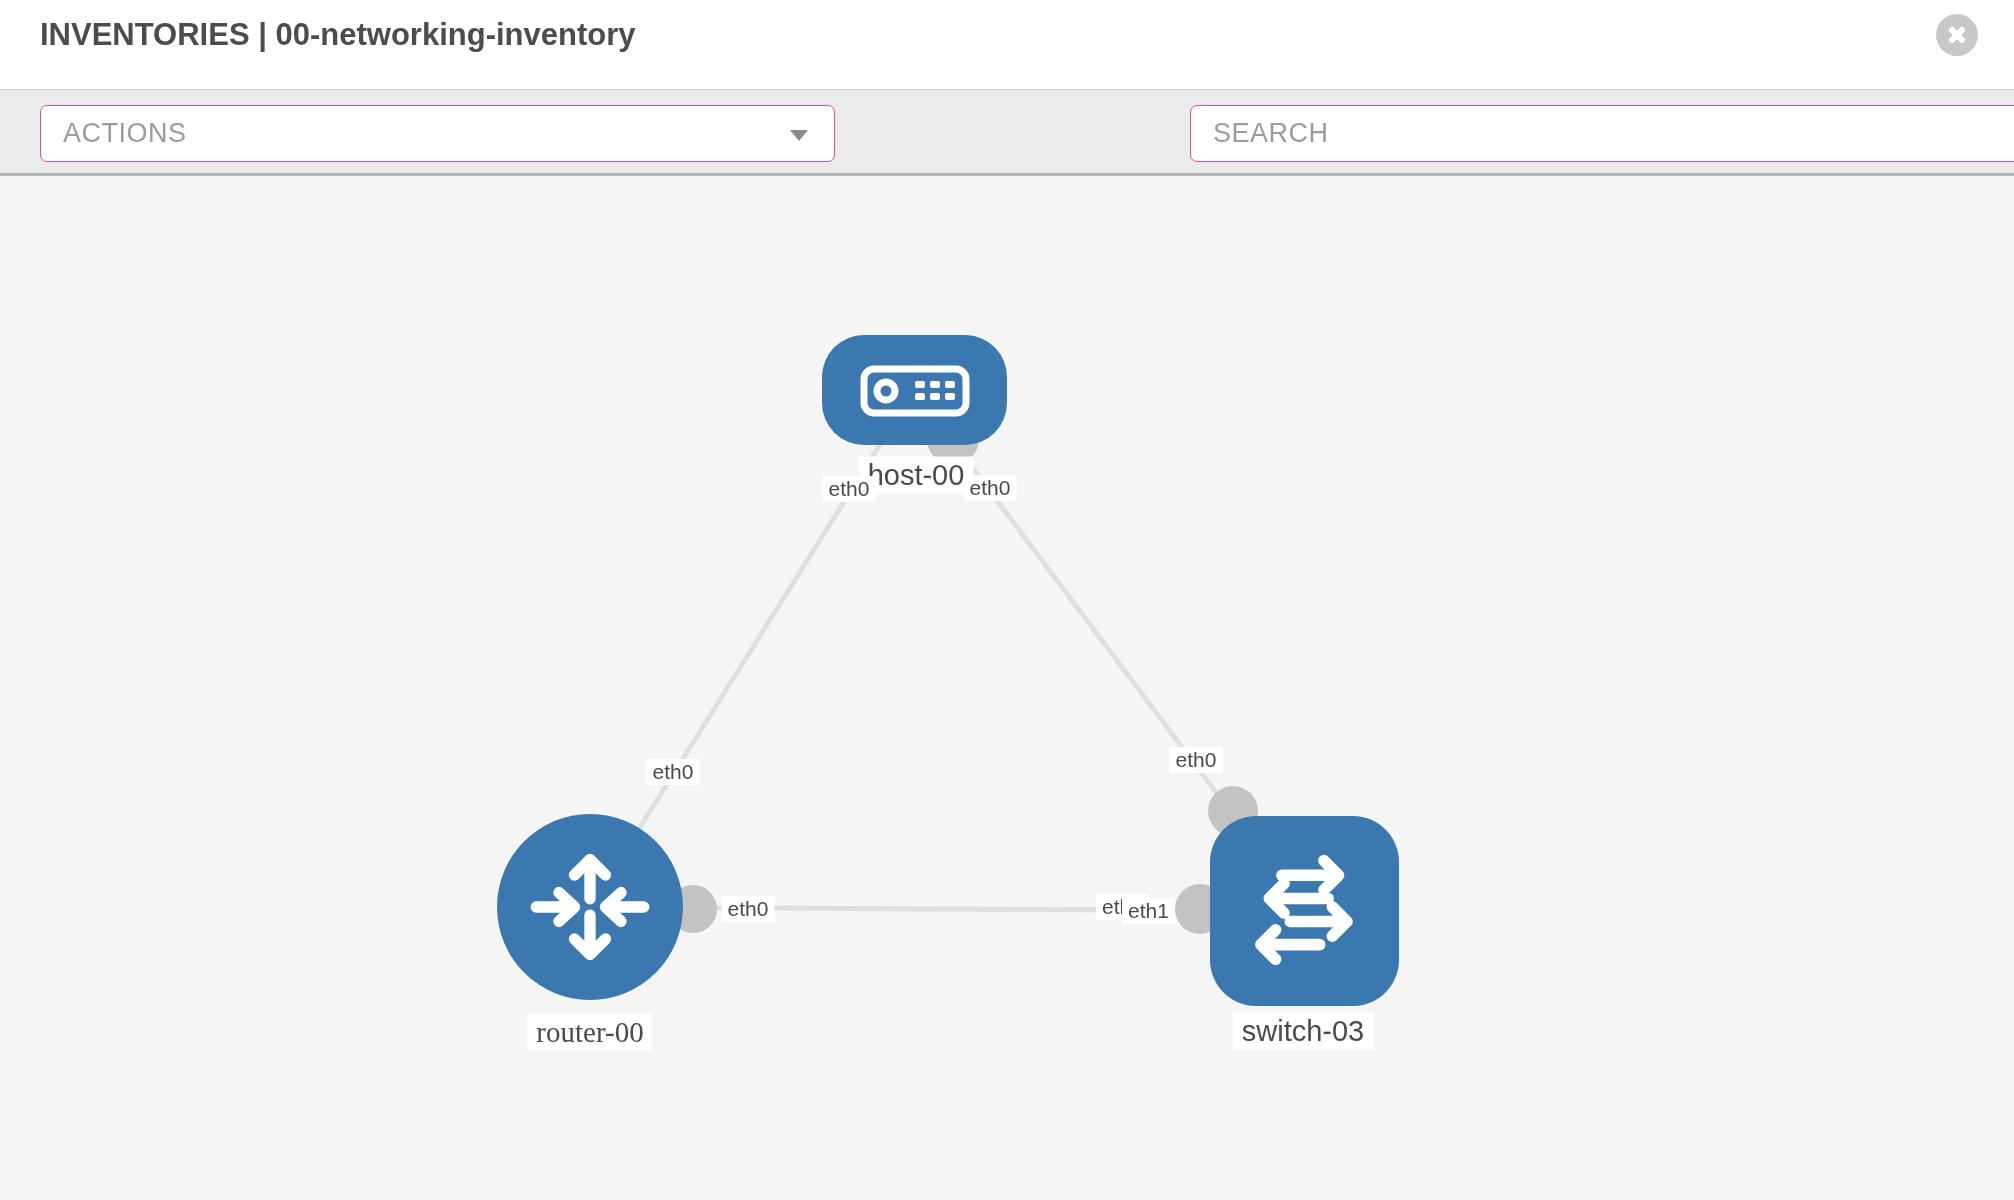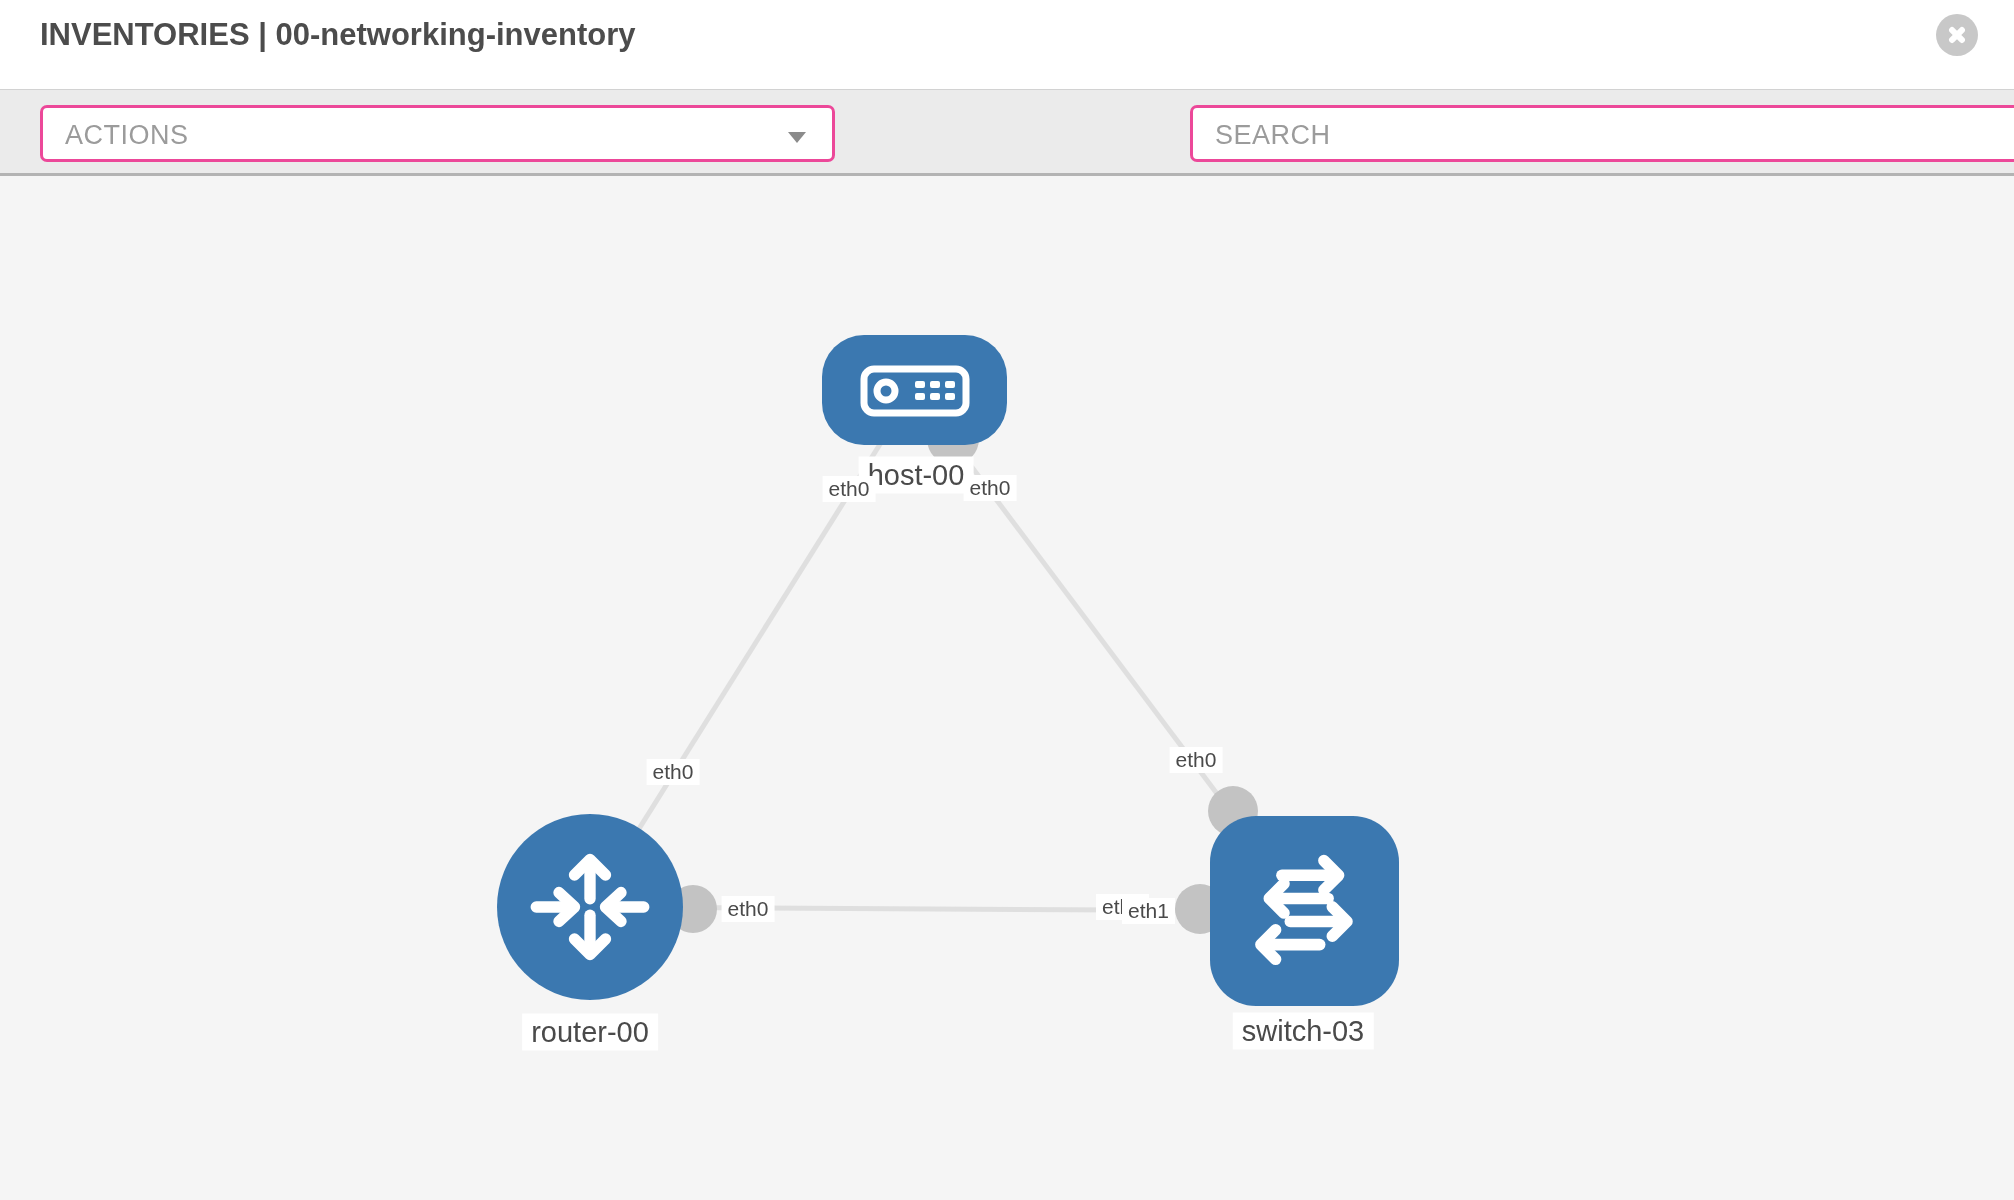--- a/index.html
+++ b/index.html
@@ -13,21 +13,21 @@
   .close-btn { position:absolute; right:36px; top:14px; width:42px; height:42px;
                border-radius:50%; background:#c8c8c8; cursor:pointer; }
   .close-btn::before, .close-btn::after { content:""; position:absolute; left:11px; top:18px;
                width:20px; height:6px; border-radius:3px; background:#fff; }
   .close-btn::before { transform:rotate(45deg); }
   .close-btn::after  { transform:rotate(-45deg); }
 
   
   .toolbar { position:relative; height:86px; background:#ebebeb; border-bottom:3px solid #b3b3b3; }
   .combo { position:absolute; top:15px; height:57px; background:#fff;
-           border:3px solid #ec4899; border-radius:7px; }
+           border:1px solid #ec4899; border-radius:7px; }
   .combo-text { position:absolute; left:22px; top:0; line-height:55px;
                 font-size:27px; color:#9b9b9b; letter-spacing:.5px; }
   .combo-caret { position:absolute; right:26px; top:24px; width:0; height:0;
                  border-left:9px solid transparent; border-right:9px solid transparent;
                  border-top:11px solid #8b8b8b; }
   .combo.actions { left:40px; width:795px; }
   .combo.search  { left:1190px; width:939px; }
   .tool-icon { position:absolute; top:92px; width:46px; height:46px; cursor:pointer; }
   .tool-icon.wrench { left:1043px; }
   .tool-icon.key    { left:1110px; }
@@ -128,21 +128,21 @@
       <path d="M82,48 L28,48"></path>
         <path d="M40,34 L26,48 L40,62"></path>
       <path d="M46,70 L98,70"></path>
         <path d="M86,56 L100,70 L86,84"></path>
       <path d="M74,92 L20,92"></path>
         <path d="M32,78 L18,92 L32,106"></path>
     </svg>
   </div>
 
   <div class="node-label" style="left:916px; top:299px;">host-00</div>
-  <div class="node-label" style="left:590px; top:856px;">router-00</div>
+  <div class="node-label" style="left:590px; top:856px;font-family:Liberation Serif, serif;">router-00</div>
   <div class="node-label" style="left:1303px; top:855px;">switch-03</div>
 
   <div class="chip" style="left:849px;  top:313px;">eth0</div>
   <div class="chip" style="left:990px;  top:312px;">eth0</div>
   <div class="chip" style="left:673px;  top:596px;">eth0</div>
   <div class="chip" style="left:748px;  top:733px;">eth0</div>
   <div class="chip" style="left:1196px; top:584px;">eth0</div>
   <div class="chip anchored" style="left:1096px; top:731px;">eth0</div>
   <div class="chip anchored" style="left:1122px; top:735px;">eth1</div>
 

